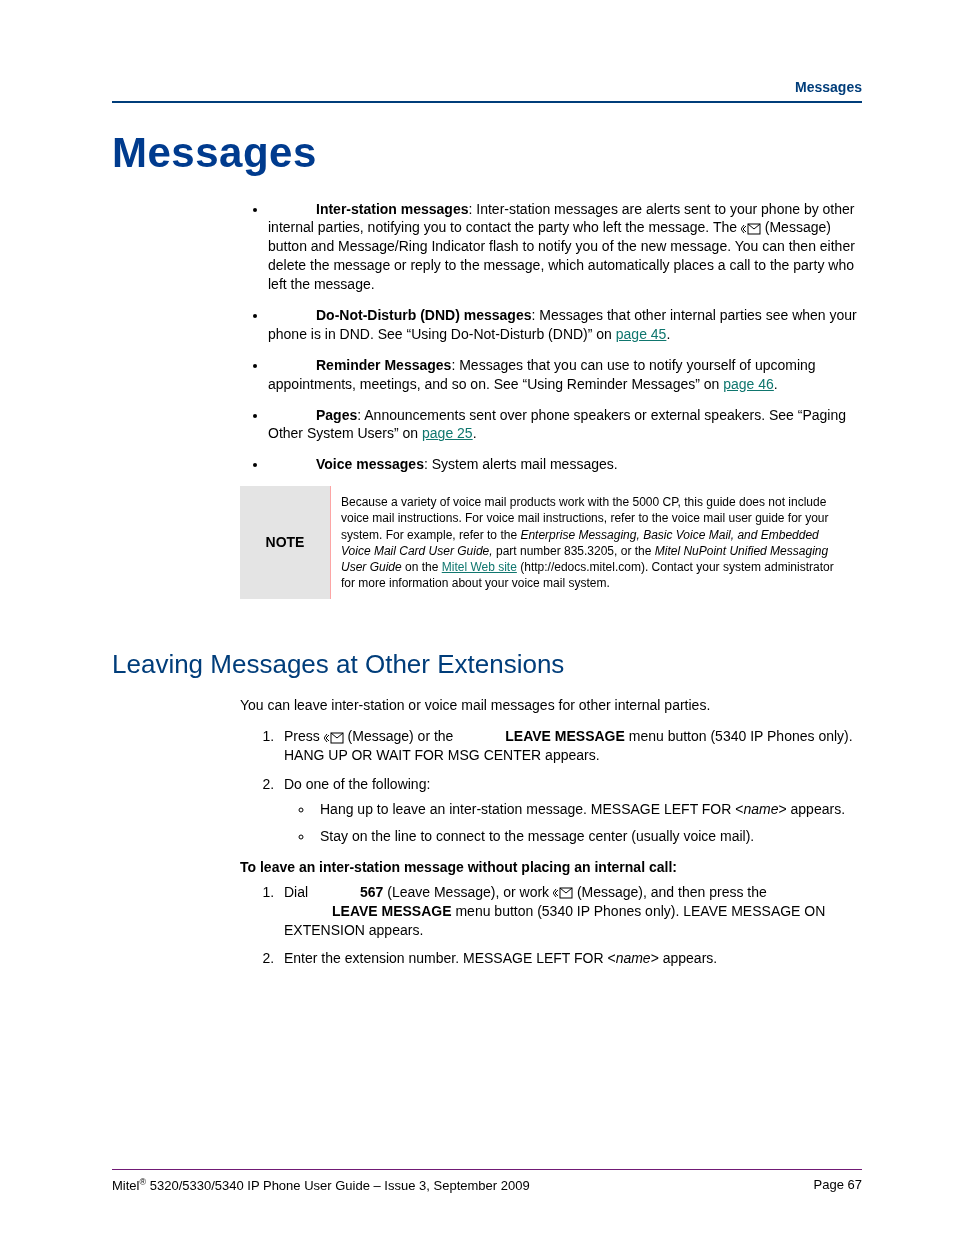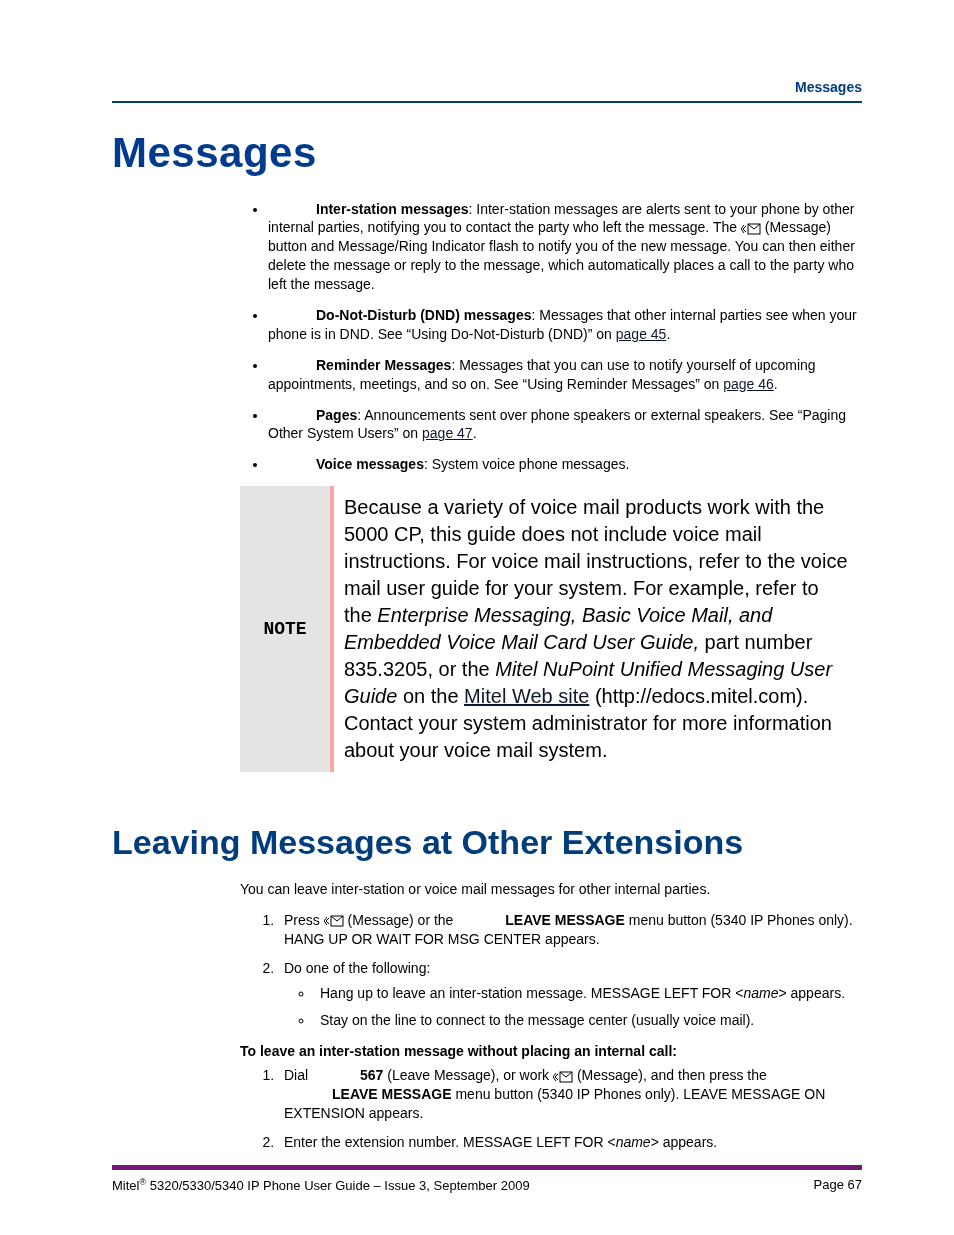--- a/index.html
+++ b/index.html
@@ -43,21 +43,21 @@
     margin-bottom: 10px;
   }
   ul.top {
     padding-left: 18px;
     margin: 6px 0 0 10px;
   }
   ul.top > li {
     margin-bottom: 12px;
   }
   .b { font-weight: bold; padding-left: 48px; }
-  .link { color: #0f172a; text-decoration: underline; cursor: pointer; }
+  .link { color: #0f766e; text-decoration: underline; cursor: pointer; }
   .msg-icon {
     display: inline-block;
     vertical-align: middle;
     width: 20px;
     height: 12px;
     position: relative;
   }
   .msg-icon svg { display: block; }
   .note-table {
     border-collapse: collapse;
@@ -66,32 +66,31 @@
   }
   .note-table td {
     vertical-align: middle;
     padding: 8px 10px;
   }
   .note-label-cell {
     background: #e4e4e4;
     width: 70px;
     text-align: center;
     font-weight: bold;
-    font-size: 18px;
-    font-family: Liberation Mono, monospace;
+    font-size: 14px;
   }
   .note-body-cell {
-    border-left: 4px solid #fca5a5;
-    font-size: 20px;
+    border-left: 1px solid #fca5a5;
+    font-size: 12px;
   }
   .italic { font-style: italic; }
   h2.subhead {
     color: #003d7a;
-    font-size: 34px;
-    font-weight: bold;
+    font-size: 26px;
+    font-weight: normal;
     margin: 48px 0 14px 0;
   }
   ol {
     padding-left: 20px;
     margin: 6px 0 12px 18px;
   }
   ol li {
     margin-bottom: 10px;
     padding-left: 6px;
   }
@@ -102,21 +101,21 @@
   ul.sub li { margin-bottom: 8px; }
   .boldline {
     font-weight: bold;
     margin: 10px 0 6px 0;
   }
   .footer {
     position: absolute;
     left: 112px;
     right: 92px;
     bottom: 40px;
-    border-top: 5px solid #701a75;
+    border-top: 1px solid #701a75;
     padding-top: 6px;
     font-size: 13px;
     display: flex;
     justify-content: space-between;
   }
   .sup { font-size: 9px; vertical-align: super; }
 </style>
 </head>
 <body>
 
@@ -137,24 +136,24 @@
               <path d="M7 1 L13 6 L19 1" stroke="#000" fill="none"></path>
             </svg></span><span> (Message) button and Message/Ring Indicator flash to notify you of the new message. You can then either delete the message or reply to the message, which automatically places a call to the party who left the message.</span>
       </li>
       <li>
         <span class="b">Do-Not-Disturb (DND) messages</span><span>: Messages that other internal parties see when your phone is in DND. See “Using Do-Not-Disturb (DND)” on </span><span class="link">page 45</span><span>.</span>
       </li>
       <li>
         <span class="b">Reminder Messages</span><span>: Messages that you can use to notify yourself of upcoming appointments, meetings, and so on. See “Using Reminder Messages” on </span><span class="link">page 46</span><span>.</span>
       </li>
       <li>
-        <span class="b">Pages</span><span>: Announcements sent over phone speakers or external speakers. See “Paging Other System Users” on </span><span class="link">page 47</span><span>.</span>
-      </li>
-      <li>
-        <span class="b">Voice messages</span><span>: System voice phone messages.</span>
+        <span class="b">Pages</span><span>: Announcements sent over phone speakers or external speakers. See “Paging Other System Users” on </span><span class="link">page 25</span><span>.</span>
+      </li>
+      <li>
+        <span class="b">Voice messages</span><span>: System alerts mail messages.</span>
       </li>
     </ul>
 
     <table class="note-table">
       <tbody>
           <tr>
         <td class="note-label-cell">NOTE</td>
         <td class="note-body-cell">
           <span>Because a variety of voice mail products work with the 5000 CP, this guide does not include voice mail instructions. For voice mail instructions, refer to the voice mail user guide for your system. For example, refer to the </span><span class="italic">Enterprise Messaging, Basic Voice Mail, and Embedded Voice Mail Card User Guide,</span><span> part number 835.3205, or the </span><span class="italic">Mitel NuPoint Unified Messaging User Guide</span><span> on the </span><span class="link">Mitel Web site</span><span> (http://edocs.mitel.com). Contact your system administrator for more information about your voice mail system.</span>
         </td>

